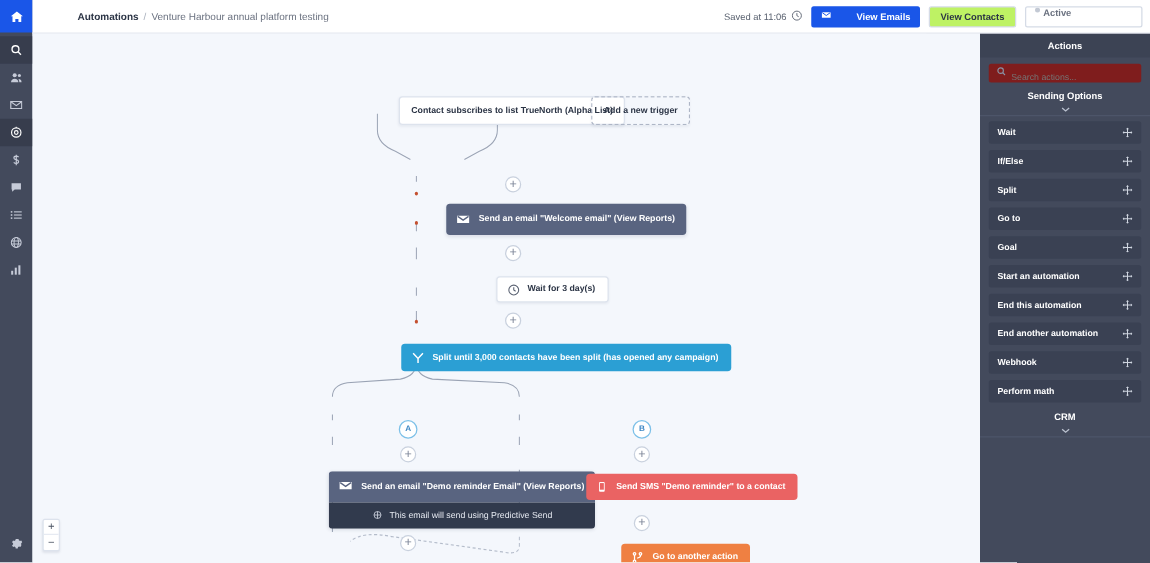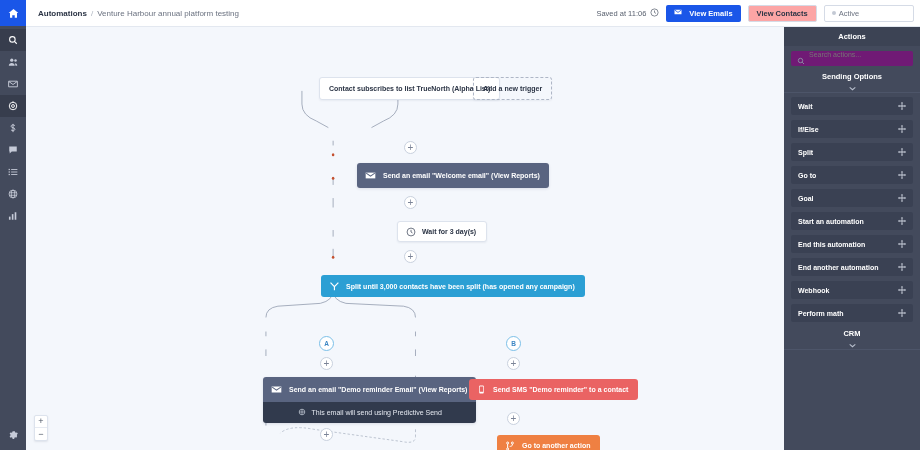--- a/index.html
+++ b/index.html
@@ -36,36 +36,36 @@
   .body-col { flex: 1; display: flex; flex-direction: column; height: 450px; min-width: 0; }
 
   
   .topbar {
     height: 27px; background: #ffffff;
     border-bottom: 1px solid #e3e8f0;
     display: flex; align-items: center;
     padding: 0 6px 0 12px;
     flex: 0 0 27px;
   }
-  .crumb { font-size: 8px; color: #6b7280; display: flex; align-items: center; gap: 4px; }
+  .crumb { font-size: 8px; color: #6b7280; display: flex; align-items: center; gap: 4px; margin-left: 24px; }
   .crumb b { color: #2b3445; font-weight: bold; }
   .crumb .sep { color: #aab1bd; }
   .top-right { margin-left: auto; display: flex; align-items: center; gap: 7px; }
   .saved { font-size: 7.5px; color: #59616f; display: flex; align-items: center; gap: 4px; }
   .btn {
     height: 17px; border-radius: 2px; font-size: 7.5px; font-weight: bold;
-    display: flex; align-items: center; justify-content: space-between; gap: 7px;
+    display: flex; align-items: center; justify-content: space-between; gap: 20px;
     padding: 0 8px; white-space: nowrap;
   }
   .btn-primary { background: #1a56e8; color: #fff; }
-  .btn-outline { background: #fca5a5; color: #2b3445; border: 1px solid #d5dbe6; }
+  .btn-outline { background: #bef264; color: #2b3445; border: 1px solid #d5dbe6; }
   .toggle { display: flex; height: 17px; border: 1px solid #d5dbe6; border-radius: 2px; overflow: hidden; background: #fff; }
   .toggle > div {
-    display: flex; align-items: center; gap: 3px; padding: 0 7px;
-    font-size: 7.5px; font-weight: normal; color: #6b7280;
+    display: flex; gap: 3px; padding: 0 7px;
+    font-size: 7.5px; font-weight: bold; color: #6b7280;
   }
   .toggle .on { background: #eef1f6; color: #2b3445; margin-top: 32px; }
   .dot { width: 4px; height: 4px; border-radius: 50%; background: #c3c9d4; }
   .dot.red { background: #e8453c; }
 
   
   .main { flex: 1; display: flex; min-height: 0; }
 
   
   .canvas { position: relative; flex: 1; background: #f4f7fc; overflow: hidden; }
@@ -145,22 +145,22 @@
   .panel {
     width: 136px; flex: 0 0 136px; background: #434a5c; height: 100%;
     display: flex; flex-direction: column; overflow: hidden; margin-left: 43px;
   }
   .panel-title {
     height: 19px; display: flex; align-items: center; justify-content: center;
     font-size: 7.5px; font-weight: bold; color: #fff; background: #3c4354;
   }
   .panel-search { padding: 5px 7px 6px; }
   .search-box {
-    background: #701a75; border-radius: 2px; height: 15px;
-    display: flex; align-items: flex-start; gap: 4px; padding: 0 6px;
+    background: #7f1d1d; border-radius: 2px; height: 15px;
+    display: flex; align-items: flex-end; gap: 4px; padding: 0 6px;
   }
   .search-box input {
     border: 0; outline: 0; font-size: 7px; color: #9aa2b1;
     font-family: "Liberation Sans", sans-serif; width: 100%; background: transparent;
   }
   .sect {
     height: 21px; display: flex; align-items: center; justify-content: space-between;
     padding: 0 8px; font-size: 7.5px; font-weight: bold; color: #fff;
     border-bottom: 1px solid #4d5569;
     flex-direction: column;

